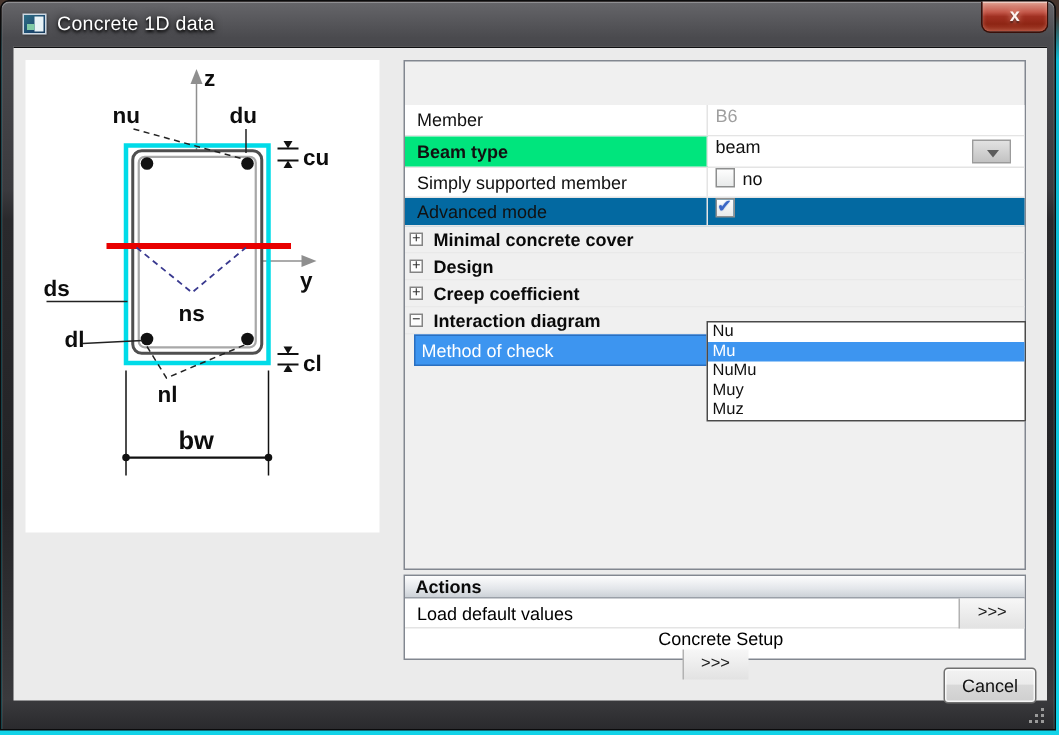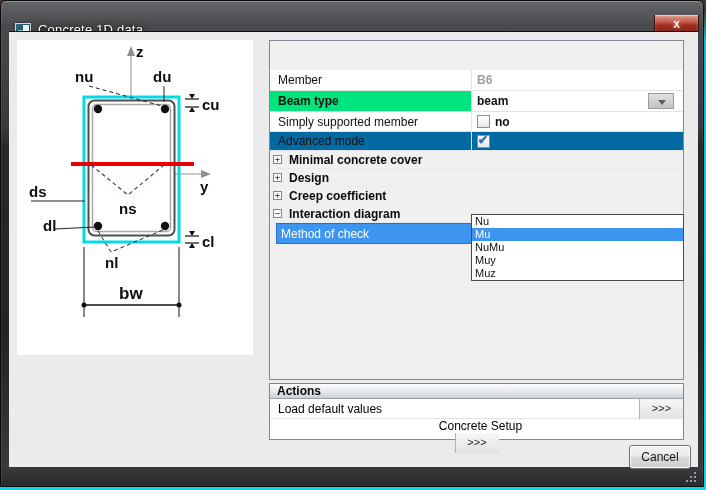--- a/index.html
+++ b/index.html
@@ -9,42 +9,42 @@
     font-family:"Liberation Sans", sans-serif;
     background:linear-gradient(180deg,#45342c 0px,#45342c 10px,#0fb9d2 40px,#12d3e8 100%);
   }
   
   #frame{
     position:absolute;left:0;top:0;width:704px;height:487px;
     border:1px solid #0b0b0c;border-radius:6px 6px 0 0;
     background:linear-gradient(180deg,#66666a 0%,#4a4a4e 5%,#3a3a3e 26%,#29292c 30%,#232326 69%,#3a3a3d 96%,#2a2a2d 100%);
     box-shadow:inset 0 1px 0 rgba(255,255,255,.28), inset 1px 0 0 rgba(255,255,255,.07), inset -1px 0 0 rgba(255,255,255,.07);
   }
-  #titlebar{position:absolute;left:0;top:14px;width:616px;height:30px;border-radius:6px 6px 0 0;padding-left:47px;}
+  #titlebar{position:absolute;left:0;top:0;width:616px;height:30px;border-radius:6px 6px 0 0;padding-left:47px;}
   #app-icon{position:absolute;left:14px;top:8px;width:16px;height:14px;border:1px solid #cdd8e2;background:linear-gradient(135deg,#2e6f86 0%,#1d4a70 60%,#173a5a 100%);box-shadow:0 0 2px rgba(0,0,0,.7);}
   #app-icon .pane{position:absolute;right:1px;top:1px;width:6px;height:10px;background:#e8f2f6;}
   #app-icon .leaf{position:absolute;left:2px;bottom:2px;width:5px;height:4px;background:#7fc9a5;}
   #title-text{position:absolute;left:37px;top:7px;font-size:13px;color:#ffffff;text-shadow:0 0 6px rgba(0,0,0,.9),0 1px 2px #000;letter-spacing:.2px;}
   #close-btn{
     position:absolute;left:653px;top:0;width:45px;height:21px;
     border:1px solid #38100a;border-top:none;border-radius:0 0 6px 6px;
     background:linear-gradient(180deg,#e0a294 0%,#c4584a 35%,#a03022 50%,#8e2514 75%,#a5412d 100%);
     box-shadow:inset 0 1px 0 rgba(255,255,255,.45), inset 0 0 3px rgba(255,200,180,.4);
     color:#fdf3f1;font-size:12px;font-weight:bold;text-align:center;line-height:19px;
     text-shadow:0 0 4px rgba(255,190,170,.9),0 1px 1px #40100a;cursor:pointer;
   }
   
   #client{position:absolute;left:8px;top:30px;width:689px;height:436px;background:#ebebeb;border-top:1px solid #101012;}
   
   #diagram-panel{position:absolute;left:8px;top:8px;width:236px;height:315px;background:#ffffff;}
   
   #prop-grid{position:absolute;left:260px;top:8px;width:415px;height:340px;background:#f0f0f0;border:1px solid #828790;}
   .prow{display:flex;width:100%;background:#ffffff;border-bottom:1px solid #e4e4e4;font-size:12px;color:#111;}
   .prow .lbl{width:202px;padding:0 0 0 8px;border-right:1px solid #e4e4e4;display:flex;align-items:center;}
-  .prow .val{flex:1;position:relative;display:flex;align-items:center;padding-left:5px;font-weight:bold;}
+  .prow .val{flex:1;position:relative;display:flex;align-items:flex-start;padding-left:5px;}
   .row-member{height:21px;margin-top:29px;}
   .row-beam{height:21px;}
   .row-simply{height:20px;}
   .row-advanced{height:19px;background:#0369a1;}
   .val-grey{color:#9f9f9f;}
   .lbl-green{background:#00e57d;font-weight:bold;text-align:center;}
   .combo-btn-grey{position:absolute;right:9px;top:2px;width:26px;height:16px;border:1px solid #9b9b9b;background:linear-gradient(180deg,#e2e2e2,#c2c2c2);}
   .combo-btn-grey::after{content:"";position:absolute;left:9px;top:6px;border:4px solid transparent;border-top:5px solid #5c5c5c;}
   .combo-btn-orange{position:absolute;right:1px;top:2px;width:22px;height:17px;border:1px solid #cf8526;background:linear-gradient(180deg,#fcc673 0%,#f8ab44 50%,#f09a2e 100%);}
   .combo-btn-orange::after{content:"";position:absolute;left:7px;top:6px;border:4px solid transparent;border-top:5px solid #4a3push;border-top-color:#443311;}

